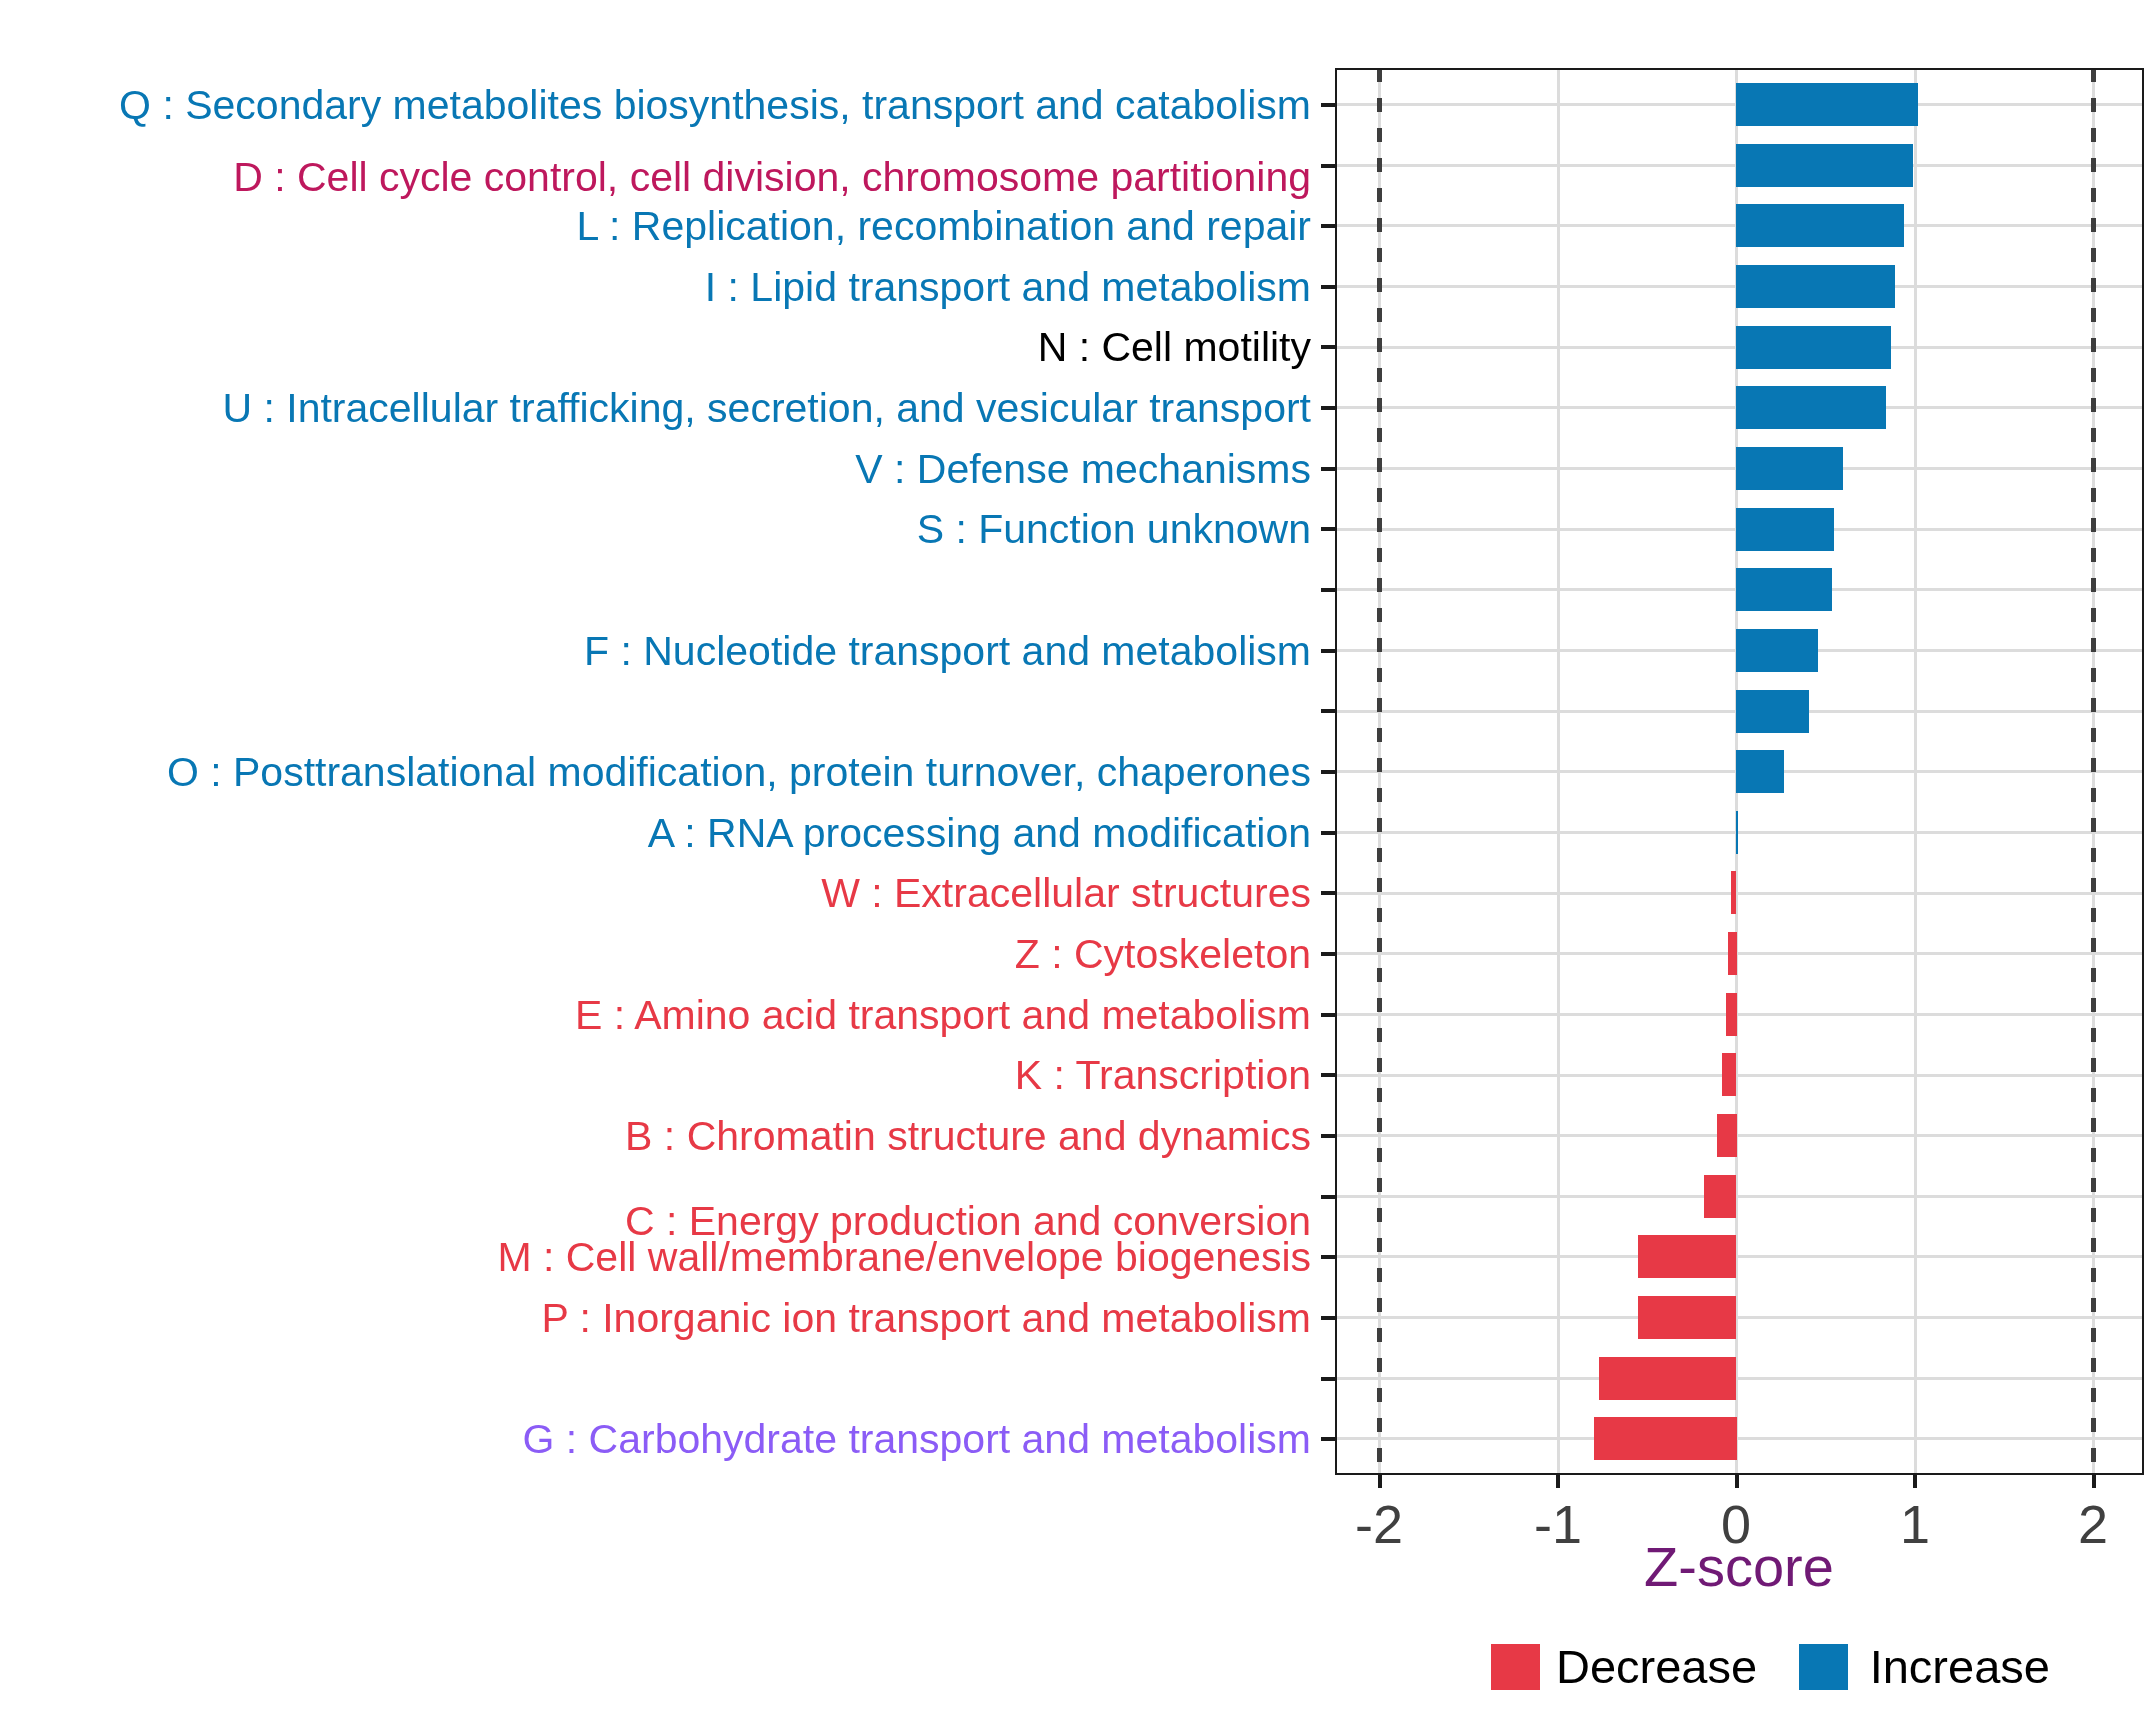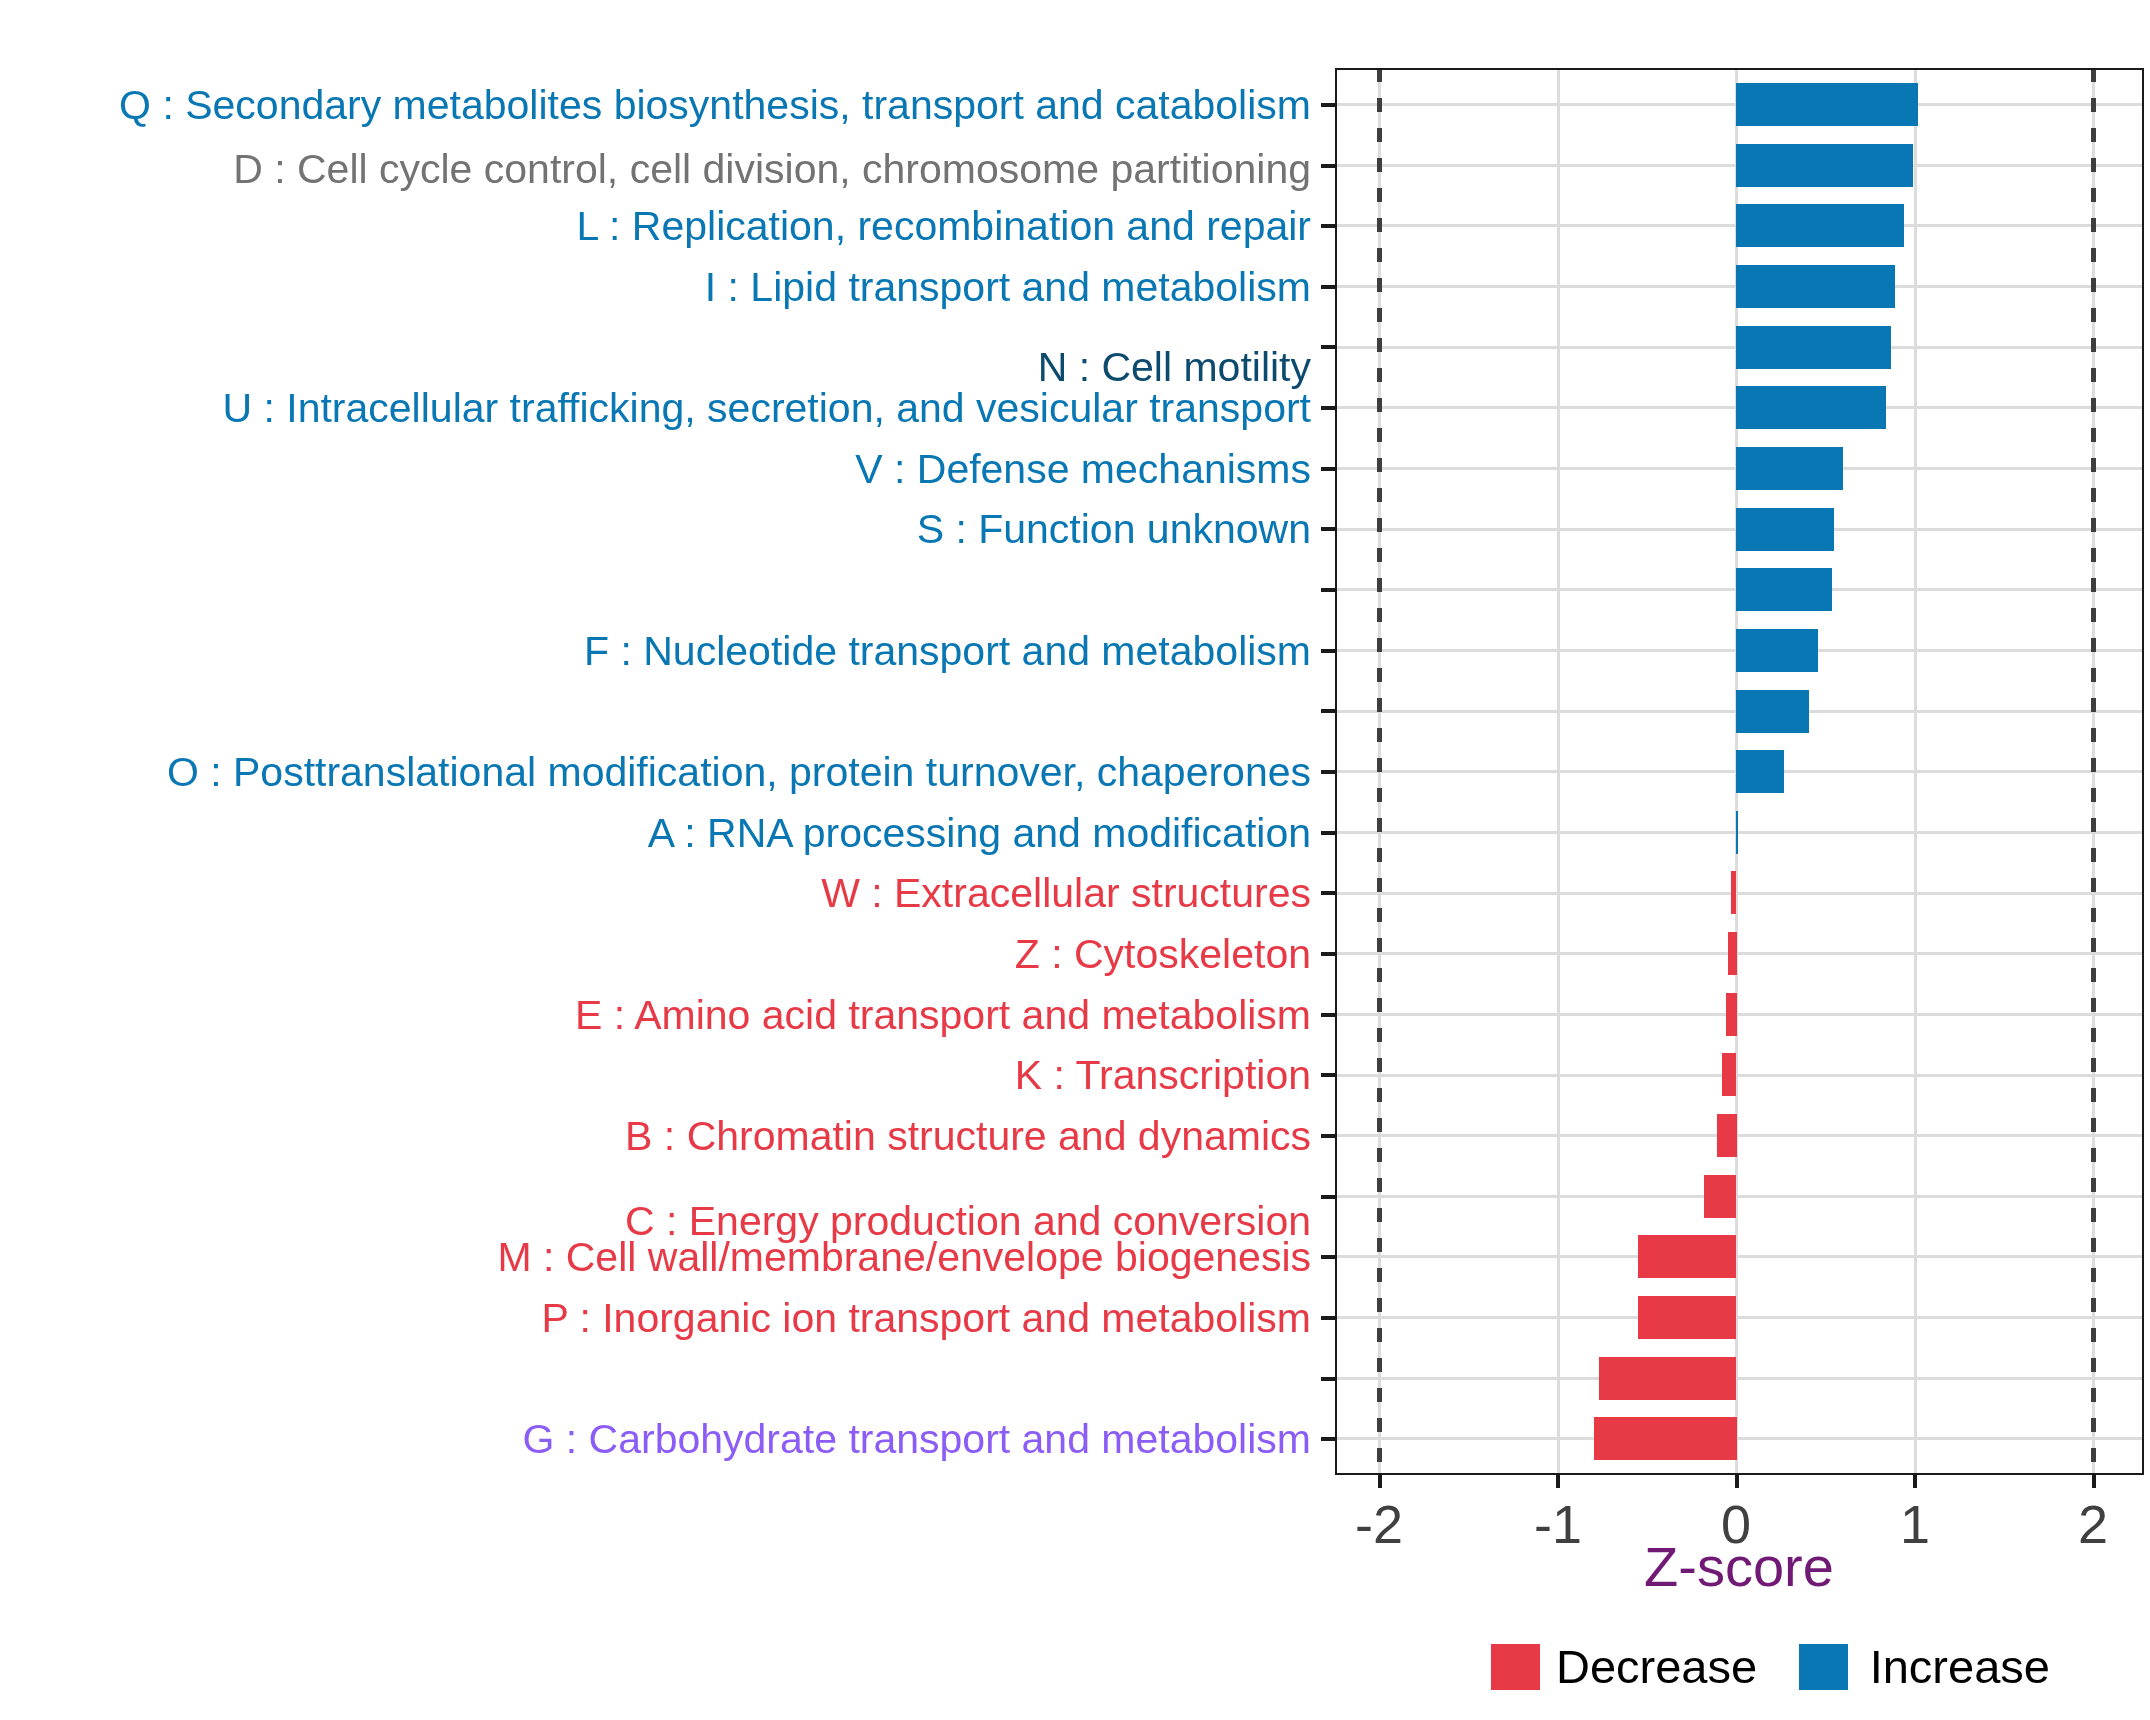--- a/index.html
+++ b/index.html
@@ -98,27 +98,27 @@
     <div class="xlab" style="left: 1558px;">-1</div>
     <div class="xtick" style="left: 1735px;"></div>
     <div class="xlab" style="left: 1736px;">0</div>
     <div class="xtick" style="left: 1913px;"></div>
     <div class="xlab" style="left: 1915px;">1</div>
     <div class="xtick" style="left: 2092px;"></div>
     <div class="xlab" style="left: 2093px;">2</div>
     <div class="ytick" style="top: 103px;"></div>
     <div class="ylab" style="top: 74px; color: rgb(8, 119, 180);">Q : Secondary metabolites biosynthesis, transport and catabolism</div>
     <div class="ytick" style="top: 164px;"></div>
-    <div class="ylab" style="top: 138px; color: #737373;">D : Cell cycle control, cell division, chromosome partitioning</div>
+    <div class="ylab" style="top: 146px; color: #be185d;">D : Cell cycle control, cell division, chromosome partitioning</div>
     <div class="ytick" style="top: 224px;"></div>
     <div class="ylab" style="top: 195px; color: rgb(8, 119, 180);">L : Replication, recombination and repair</div>
     <div class="ytick" style="top: 285px;"></div>
     <div class="ylab" style="top: 256px; color: rgb(8, 119, 180);">I : Lipid transport and metabolism</div>
     <div class="ytick" style="top: 345px;"></div>
-    <div class="ylab" style="top: 316px; color: #0c4a6e; margin-top: 20px;">N : Cell motility</div>
+    <div class="ylab" style="top: 316px; color: #000000;">N : Cell motility</div>
     <div class="ytick" style="top: 406px;"></div>
     <div class="ylab" style="top: 377px; color: rgb(8, 119, 180);">U : Intracellular trafficking, secretion, and vesicular transport</div>
     <div class="ytick" style="top: 467px;"></div>
     <div class="ylab" style="top: 438px; color: rgb(8, 119, 180);">V : Defense mechanisms</div>
     <div class="ytick" style="top: 527px;"></div>
     <div class="ylab" style="top: 498px; color: rgb(8, 119, 180);">S : Function unknown</div>
     <div class="ytick" style="top: 588px;"></div>
     <div class="ytick" style="top: 649px;"></div>
     <div class="ylab" style="top: 620px; color: rgb(8, 119, 180);">F : Nucleotide transport and metabolism</div>
     <div class="ytick" style="top: 709px;"></div>

